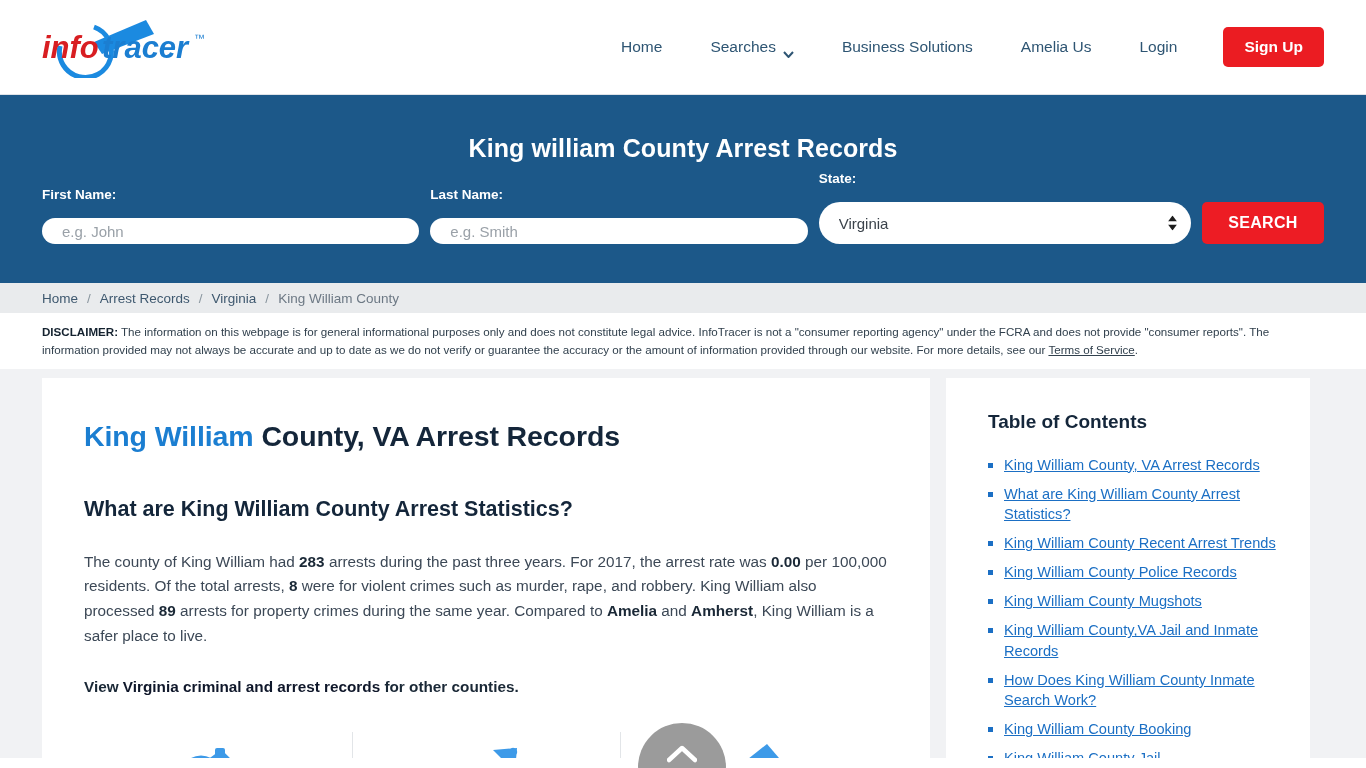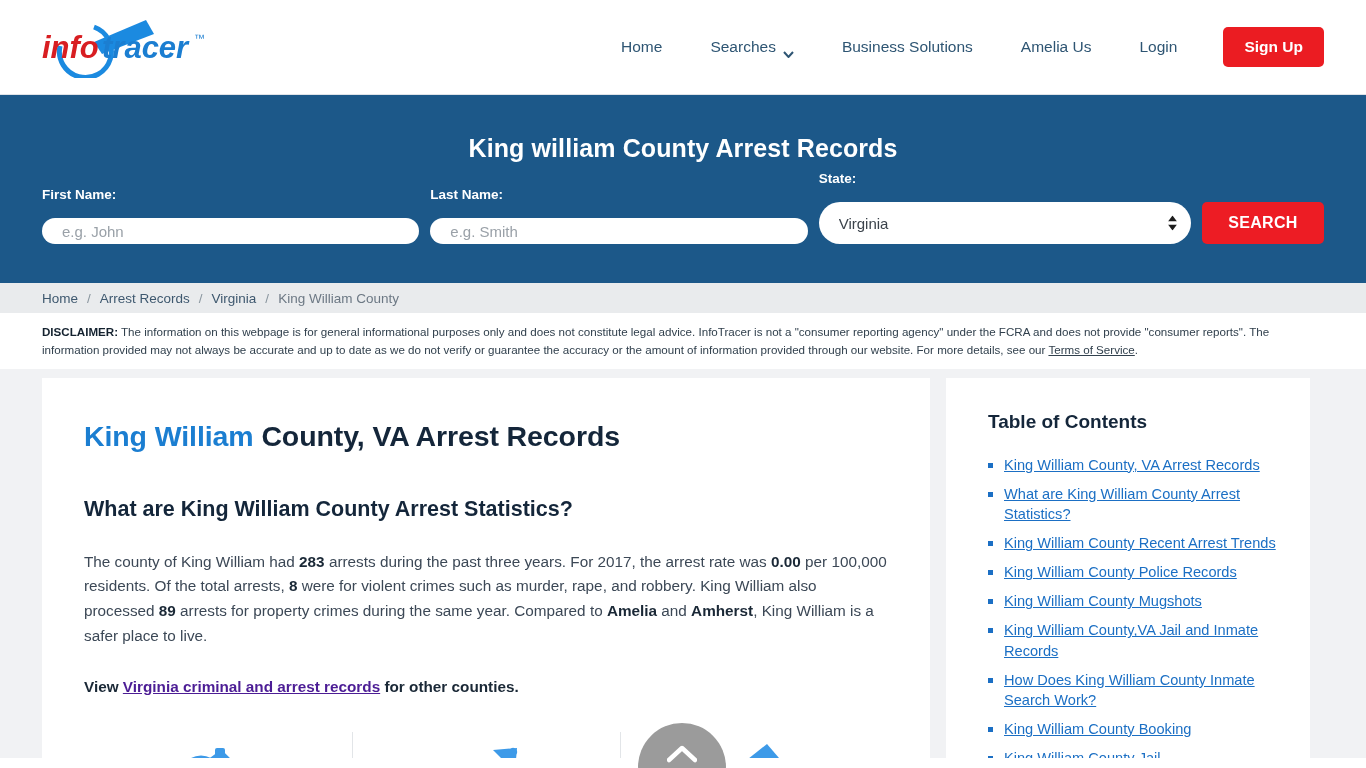--- a/index.html
+++ b/index.html
@@ -211,22 +211,21 @@
     color: #3c4856;
     margin-bottom: 29px;
   }
   p.body-copy b { font-weight: 700; color: #1a2836; }
   p.view-line {
     font-size: 15.3px;
     font-weight: 700;
     color: #1a2836;
   }
   .inline-link {
-    color: #4c1d95;
-    text-decoration: underline;
+    color: #0f172a;
     font-weight: 700;
     cursor: pointer;
   }
 
   
   .icon-strip {
     display: flex;
     margin-top: 36px;
     height: 70px;
   }

